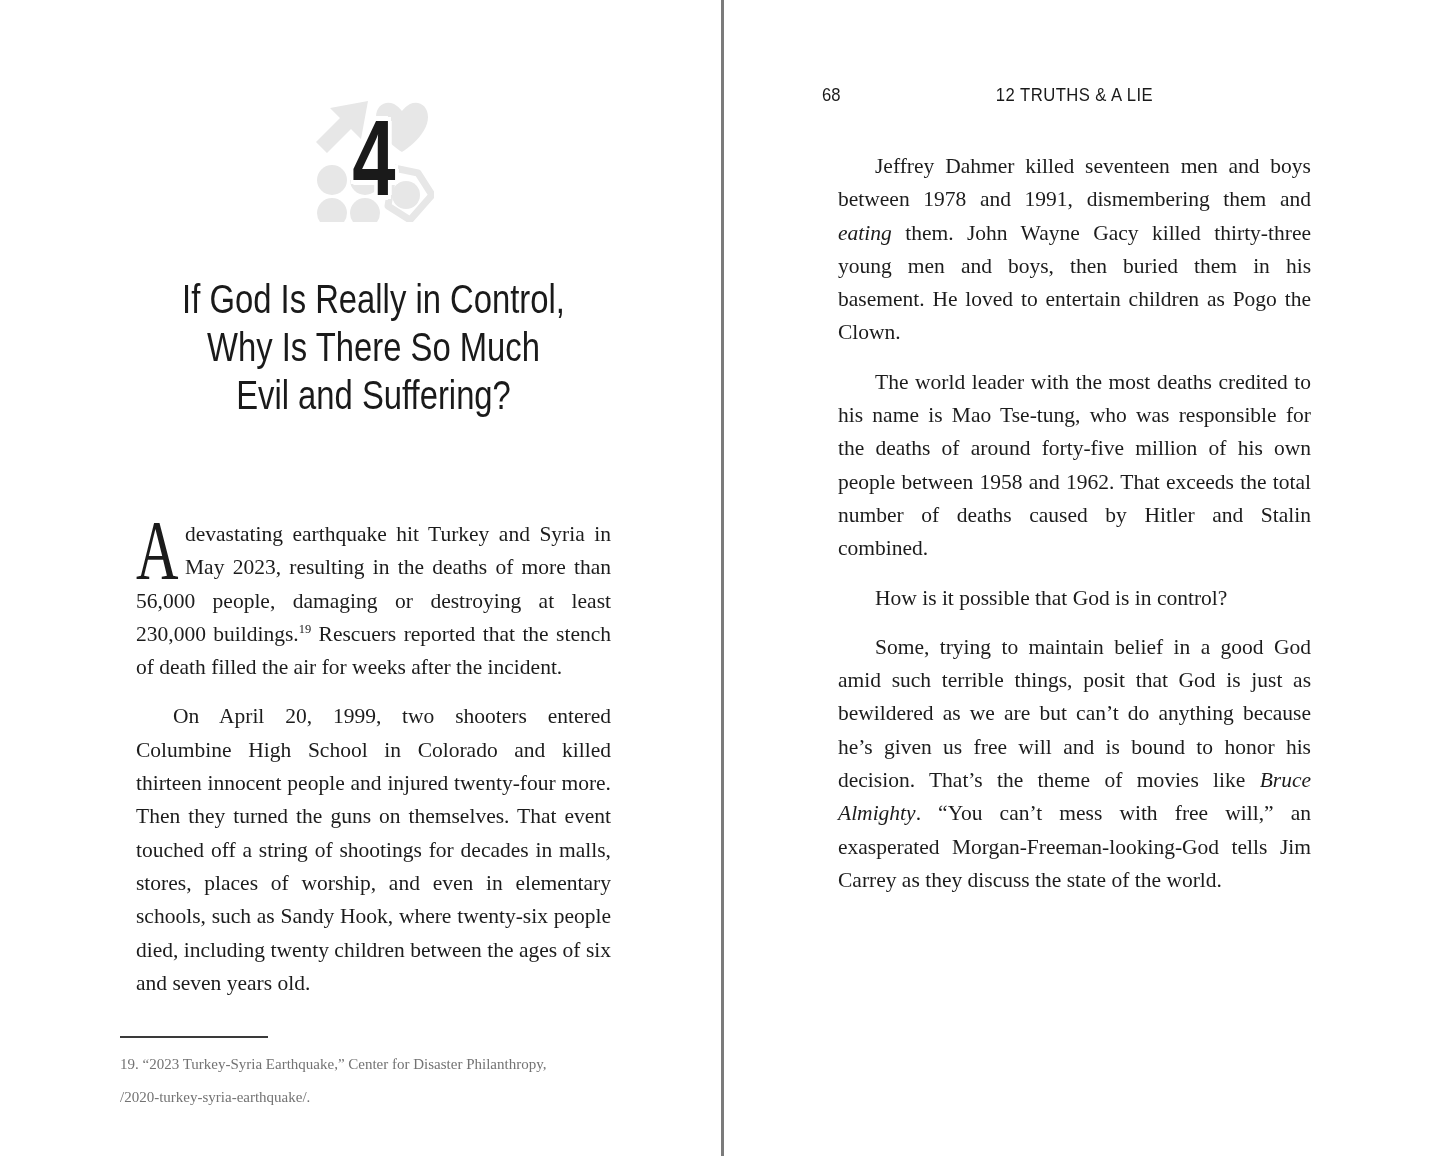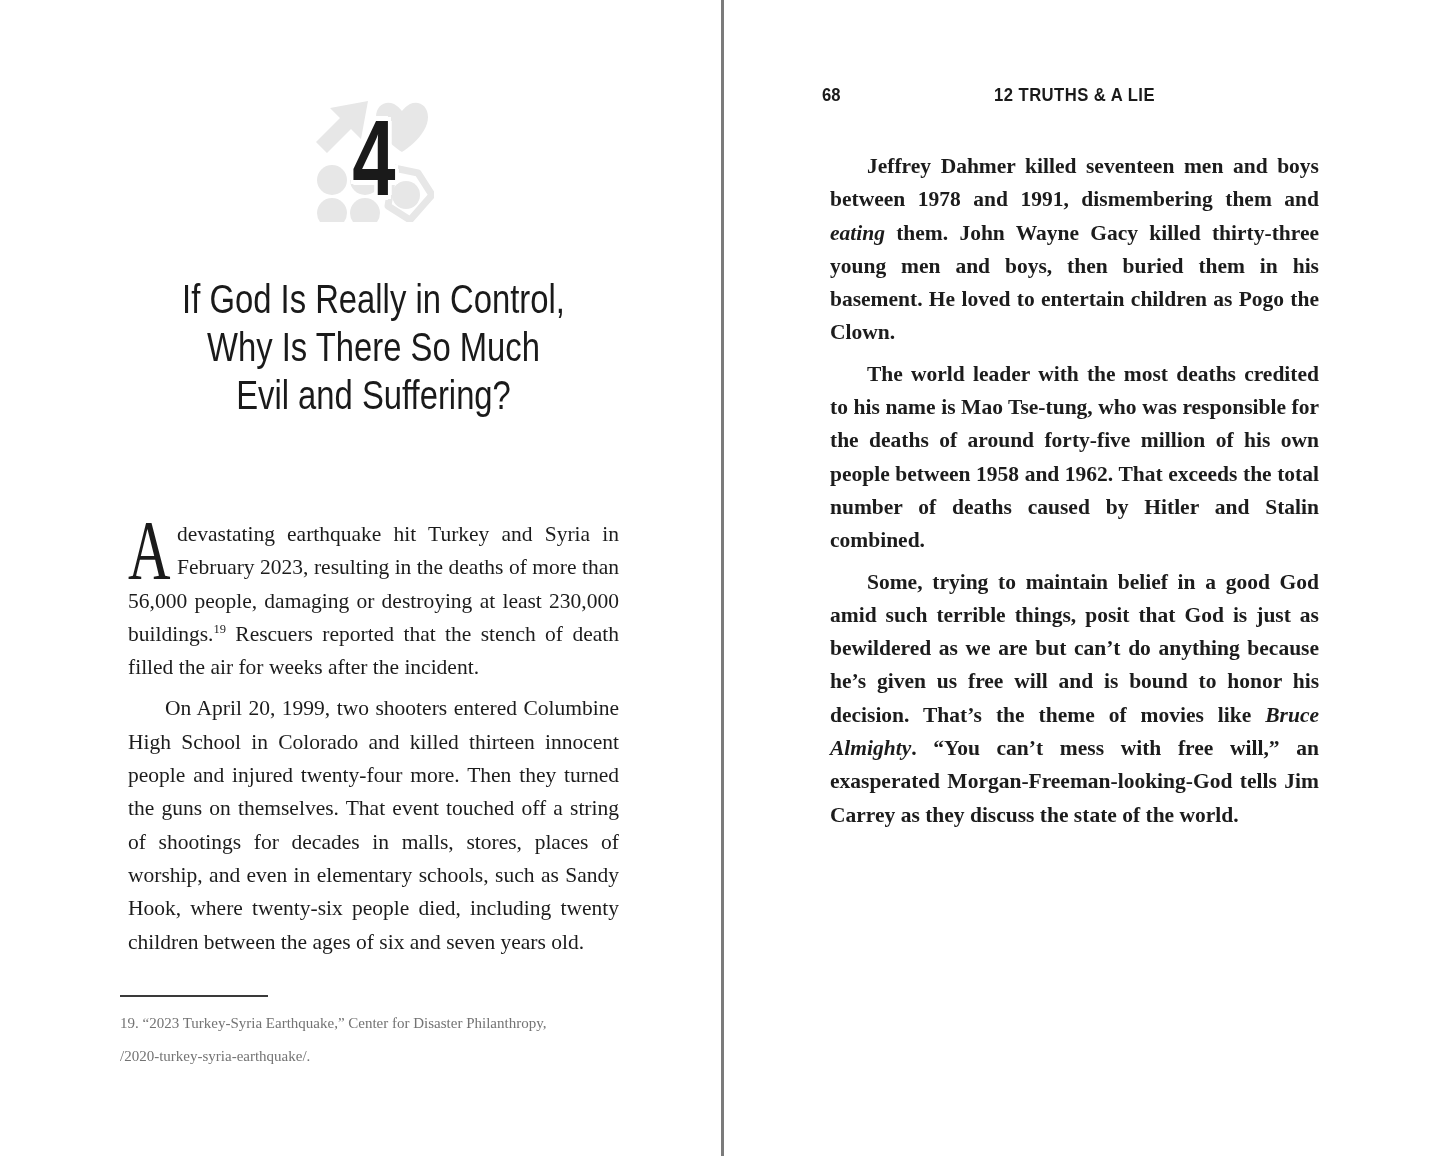--- a/index.html
+++ b/index.html
@@ -16,21 +16,21 @@
     position: absolute; left: 721px; top: 0;
     width: 3px; height: 1156px;
     background: #7b7b7b;
   }
 
   .page { position: absolute; top: 0; height: 1156px; overflow: hidden; }
   .page-left  { left: 0;   width: 721px; }
   .page-right { left: 724px; width: 721px; }
 
   .page-left .content  { margin-left: 120px; width: 507px; }
-  .page-right .content { margin-left: 98px;  width: 505px; font-weight: bold; }
+  .page-right .content { margin-left: 98px;  width: 505px; }
 
   
   .chapter-badge {
     position: relative;
     width: 120px; height: 122px;
     margin: 100px auto 0;
   }
   .chapter-ornament { position: absolute; left: 0; top: 0; }
   .chapter-number {
     position: absolute; left: 50%; top: 8px;
@@ -56,21 +56,21 @@
   .chapter-title span { display: block; }
 
   
   .body-text {
     font-size: 21.5px; line-height: 33.3px;
     text-align: justify;
     color: #1c1c1c;
   }
   .page-left .body-text  { margin-top: 99px; }
   .page-right .body-text { margin-top: 44px; }
-  .body-text p { margin: 8px; }
+  .body-text p { margin: 16px; }
   .body-text p.indent { text-indent: 37px; }
   .body-text em { font-style: italic; }
   .fn-ref {
     font-size: 0.58em;
     vertical-align: super;
     line-height: 0;
   }
   .drop-cap {
     float: left;
     width: 44px;
@@ -149,21 +149,21 @@
         <div class="chapter-number">4</div>
       </div>
 
       <h1 class="chapter-title" id="chapter-title">
           <span>If God Is Really in Control,</span>
           <span>Why Is There So Much</span>
           <span>Evil and Suffering?</span>
         </h1>
 
       <div class="body-text" id="left-body">
-          <p class=""><span class="drop-cap">A</span><span>devastating earthquake hit Turkey and Syria in February 2023, resulting in the deaths of more than 56,000 people, damaging or destroying at least 230,000 buildings.</span><sup class="fn-ref">19</sup><span> Rescuers reported that the stench of death filled the air for weeks after the incident.</span></p>
+          <p class=""><span class="drop-cap">A</span><span>devastating earthquake hit Turkey and Syria in May 2023, resulting in the deaths of more than 56,000 people, damaging or destroying at least 230,000 buildings.</span><sup class="fn-ref">19</sup><span> Rescuers reported that the stench of death filled the air for weeks after the incident.</span></p>
           <p class="indent"><span>On April 20, 1999, two shooters entered Columbine High School in Colorado and killed thirteen innocent people and injured twenty-four more. Then they turned the guns on themselves. That event touched off a string of shootings for decades in malls, stores, places of worship, and even in elementary schools, such as Sandy Hook, where twenty-six people died, including twenty children between the ages of six and seven years old.</span></p>
         </div>
 
       <div class="footnote">
         <div class="footnote-rule"></div>
         <div class="footnote-lines" id="footnote-lines">
             <div>19. “2023 Turkey-Syria Earthquake,” Center for Disaster Philanthropy,</div>
             <div>/2020-turkey-syria-earthquake/.</div>
           </div>
       </div>
@@ -177,19 +177,20 @@
     <div class="content">
 
       <div class="page-header">
         <span class="page-num">68</span>
         <span class="running-title">12 TRUTHS &amp; A LIE</span>
       </div>
 
       <div class="body-text" id="right-body">
           <p class="indent"><span>Jeffrey Dahmer killed seventeen men and boys between 1978 and 1991, dismembering them and </span><em>eating</em><span> them. John Wayne Gacy killed thirty-three young men and boys, then buried them in his basement. He loved to entertain children as Pogo the Clown.</span></p>
           <p class="indent"><span>The world leader with the most deaths credited to his name is Mao Tse-tung, who was responsible for the deaths of around forty-five million of his own people between 1958 and 1962. That exceeds the total number of deaths caused by Hitler and Stalin combined.</span></p>
+          <p class="indent"><span>How is it possible that God is in control?</span></p>
           <p class="indent"><span>Some, trying to maintain belief in a good God amid such terrible things, posit that God is just as bewildered as we are but can’t do anything because he’s given us free will and is bound to honor his decision. That’s the theme of movies like </span><em>Bruce Almighty</em><span>. “You can’t mess with free will,” an exasperated Morgan-Freeman-looking-God tells Jim Carrey as they discuss the state of the world.</span></p>
         </div>
 
     </div>
   </div>
 
 </div>
 
 </body></html>

